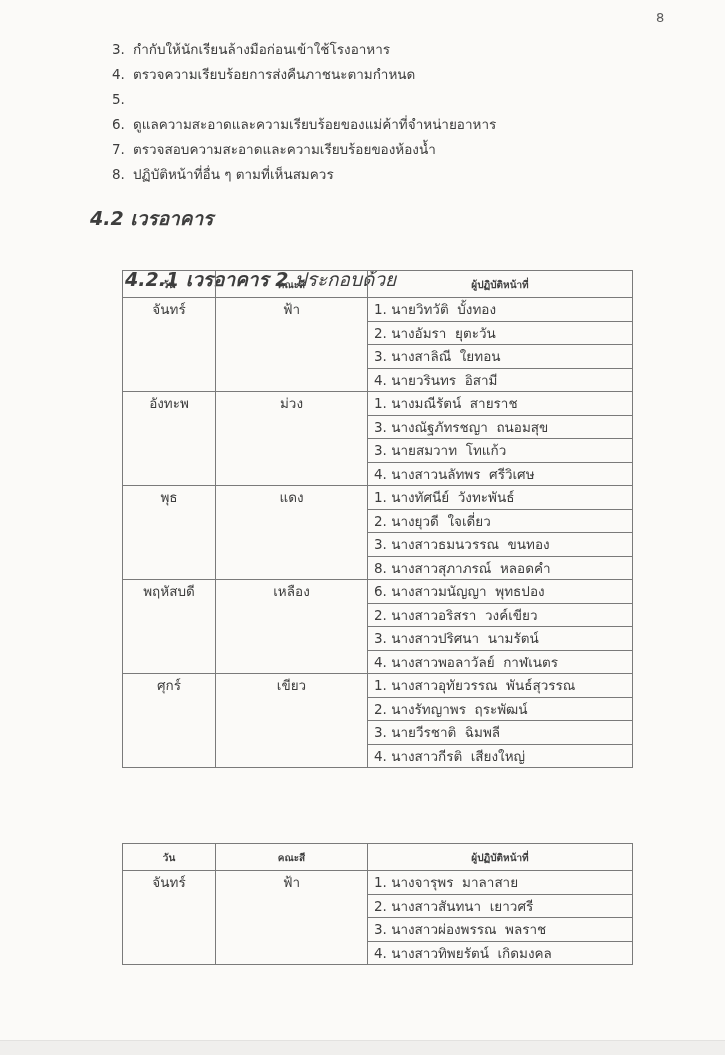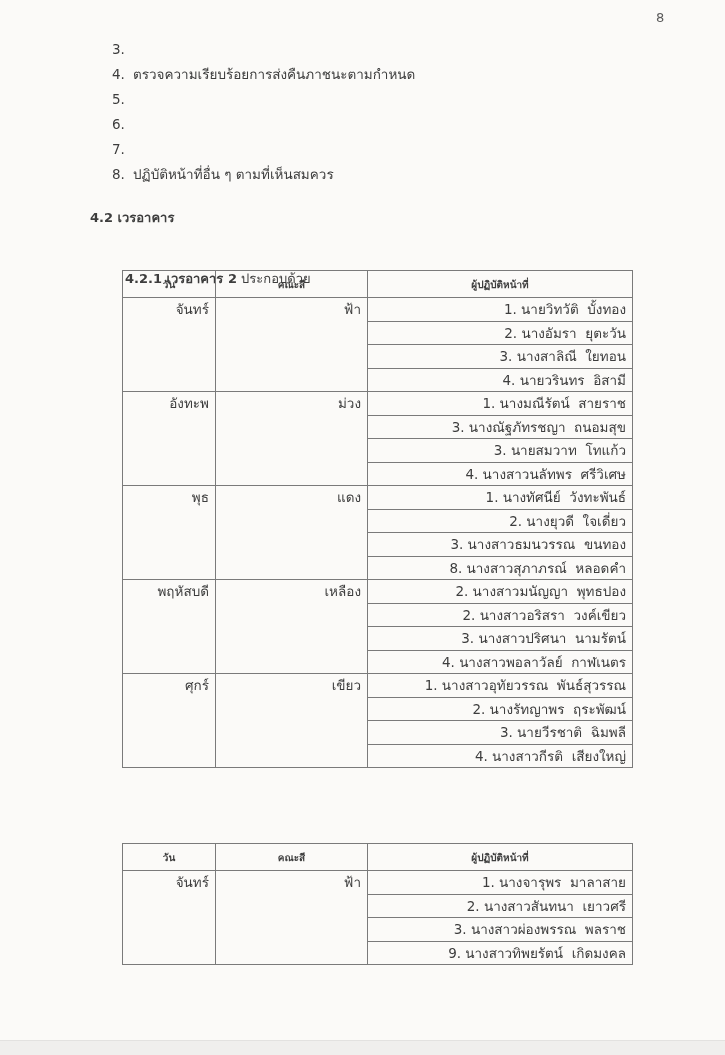--- a/index.html
+++ b/index.html
@@ -28,42 +28,41 @@
   .duty-list{
     position:absolute;top:40px;left:112px;width:560px;
   }
   .list-item{
     display:flex;align-items:flex-start;
     height:25px;font-size:13.5px;line-height:19px;
   }
   .list-num{width:21px;flex:0 0 21px;}
   .list-text{white-space:pre-wrap;}
   .heading{
-    position:absolute;font-size:13px;line-height:20px;
+    position:absolute;font-size:19px;line-height:20px;font-style:italic;
   }
   .heading b{font-weight:bold;}
   .h-42{top:208px;left:90px;}
   .h-421{top:233px;left:125px;margin-top:36px;}
   .h-422{top:795px;left:125px;}
   .heading .suffix{font-weight:normal;}
   table.roster{
     position:absolute;left:122px;
     border-collapse:collapse;
     width:510px;
     table-layout:fixed;
     font-size:13.5px;
     color:var(--ink);
   }
   .tbl-1{top:270px;}
   .tbl-2{top:843px;}
   table.roster th,table.roster td{
     border:1px solid var(--border);
     padding:0 6px;
     background:transparent;
-    text-align:right;
   }
   table.roster th{
     font-weight:bold;text-align:center;
     height:26px;font-size:10px;
   }
   .tbl-2 th{height:21px;}
   col.c-day{width:93px;}
   col.c-color{width:152px;}
   col.c-members{width:265px;}
   td.cell-day,td.cell-color{
@@ -83,33 +82,36 @@
 </head>
 <body>
 
 <div class="page">
 
   <div class="page-number">8</div>
 
   <div class="duty-list">
       <div class="list-item">
         <span class="list-num">3.</span>
+        <span class="list-text">กำกับให้นักเรียนล้างมือก่อนเข้าใช้โรงอาหาร</span>
       </div>
       <div class="list-item">
         <span class="list-num">4.</span>
         <span class="list-text">ตรวจความเรียบร้อยการส่งคืนภาชนะตามกำหนด</span>
       </div>
       <div class="list-item">
         <span class="list-num">5.</span>
       </div>
       <div class="list-item">
         <span class="list-num">6.</span>
+        <span class="list-text">ดูแลความสะอาดและความเรียบร้อยของแม่ค้าที่จำหน่ายอาหาร</span>
       </div>
       <div class="list-item">
         <span class="list-num">7.</span>
+        <span class="list-text">ตรวจสอบความสะอาดและความเรียบร้อยของห้องน้ำ</span>
       </div>
       <div class="list-item">
         <span class="list-num">8.</span>
         <span class="list-text">ปฏิบัติหน้าที่อื่น ๆ ตามที่เห็นสมควร</span>
       </div>
     </div>
 
   <div class="heading h-42">
     <b>4.2  เวรอาคาร</b>
   </div>
@@ -170,21 +172,21 @@
         </tr>
         <tr>
           <td class="cell-member">3. นางสาวธมนวรรณ  ขนทอง</td>
         </tr>
         <tr>
           <td class="cell-member">8. นางสาวสุภาภรณ์  หลอดคำ</td>
         </tr>
         <tr>
           <td class="cell-day" rowspan="4">พฤหัสบดี</td>
           <td class="cell-color" rowspan="4">เหลือง</td>
-          <td class="cell-member">2. นางสาวมนัญญา  พุทธปอง</td>
+          <td class="cell-member">6. นางสาวมนัญญา  พุทธปอง</td>
         </tr>
         <tr>
           <td class="cell-member">2. นางสาวอริสรา  วงค์เขียว</td>
         </tr>
         <tr>
           <td class="cell-member">3. นางสาวปริศนา  นามรัตน์</td>
         </tr>
         <tr>
           <td class="cell-member">4. นางสาวพอลาวัลย์  กาฬเนตร</td>
         </tr>
@@ -225,20 +227,20 @@
           <td class="cell-color" rowspan="4">ฟ้า</td>
           <td class="cell-member">1. นางจารุพร  มาลาสาย</td>
         </tr>
         <tr>
           <td class="cell-member">2. นางสาวสันทนา  เยาวศรี</td>
         </tr>
         <tr>
           <td class="cell-member">3. นางสาวผ่องพรรณ  พลราช</td>
         </tr>
         <tr>
-          <td class="cell-member">9. นางสาวทิพยรัตน์  เกิดมงคล</td>
+          <td class="cell-member">4. นางสาวทิพยรัตน์  เกิดมงคล</td>
         </tr>
       </tbody>
   </table>
 
   <div class="footer-strip"></div>
 
 </div>
 
 </body></html>

